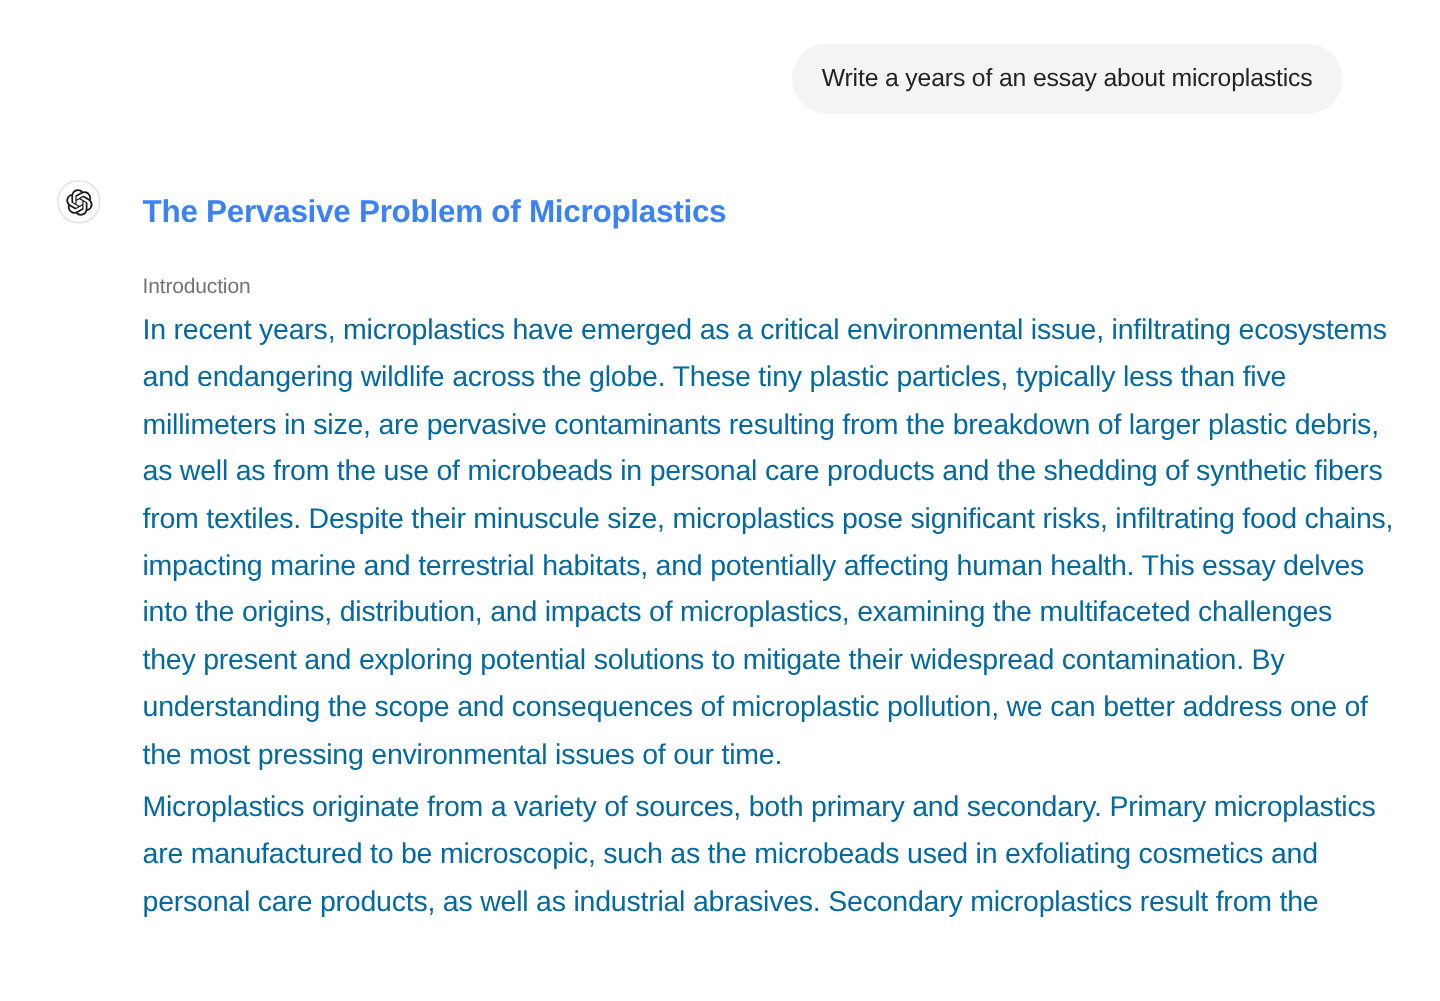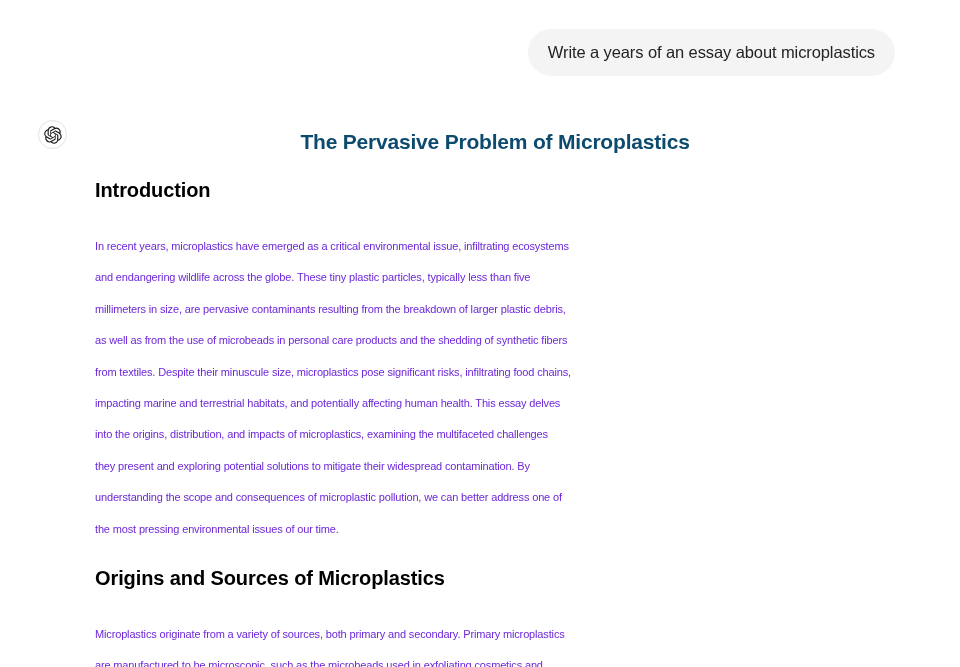--- a/index.html
+++ b/index.html
@@ -49,37 +49,36 @@
   }
   .assistant-avatar svg {
     width: 18px;
     height: 18px;
     fill: #191919;
   }
   .essay-title {
     font-size: 21px;
     font-weight: 700;
     line-height: 30px;
-    color: #0c4a6e;
+    color: #3b82f6;
     letter-spacing: -0.2px;
-    text-align: center;
   }
   .section-heading {
-    font-size: 20px;
-    font-weight: 700;
+    font-size: 14px;
+    font-weight: 400;
     line-height: 22px;
-    color: #000000;
+    color: #737373;
     margin-top: 22px;
     letter-spacing: -0.1px;
   }
   .body-paragraph {
-    margin-top: 30px;
-    font-size: 11px;
+    margin-top: 4px;
+    font-size: 19px;
     line-height: 31.4px;
-    color: #6d28d9;
+    color: #0369a1;
     letter-spacing: -0.15px;
     white-space: pre;        
   }
 </style>
 </head>
 <body>
 
 <div class="chat-column">
 
   <div class="user-row">
@@ -105,21 +104,20 @@
 and endangering wildlife across the globe. These tiny plastic particles, typically less than five
 millimeters in size, are pervasive contaminants resulting from the breakdown of larger plastic debris,
 as well as from the use of microbeads in personal care products and the shedding of synthetic fibers
 from textiles. Despite their minuscule size, microplastics pose significant risks, infiltrating food chains,
 impacting marine and terrestrial habitats, and potentially affecting human health. This essay delves
 into the origins, distribution, and impacts of microplastics, examining the multifaceted challenges
 they present and exploring potential solutions to mitigate their widespread contamination. By
 understanding the scope and consequences of microplastic pollution, we can better address one of
 the most pressing environmental issues of our time.</p>
 
-      <h3 class="section-heading">Origins and Sources of Microplastics</h3>
 
       <p class="body-paragraph">Microplastics originate from a variety of sources, both primary and secondary. Primary microplastics
 are manufactured to be microscopic, such as the microbeads used in exfoliating cosmetics and
 personal care products, as well as industrial abrasives. Secondary microplastics result from the</p>
     </div>
 
   </div>
 </div>
 
 </body></html>

